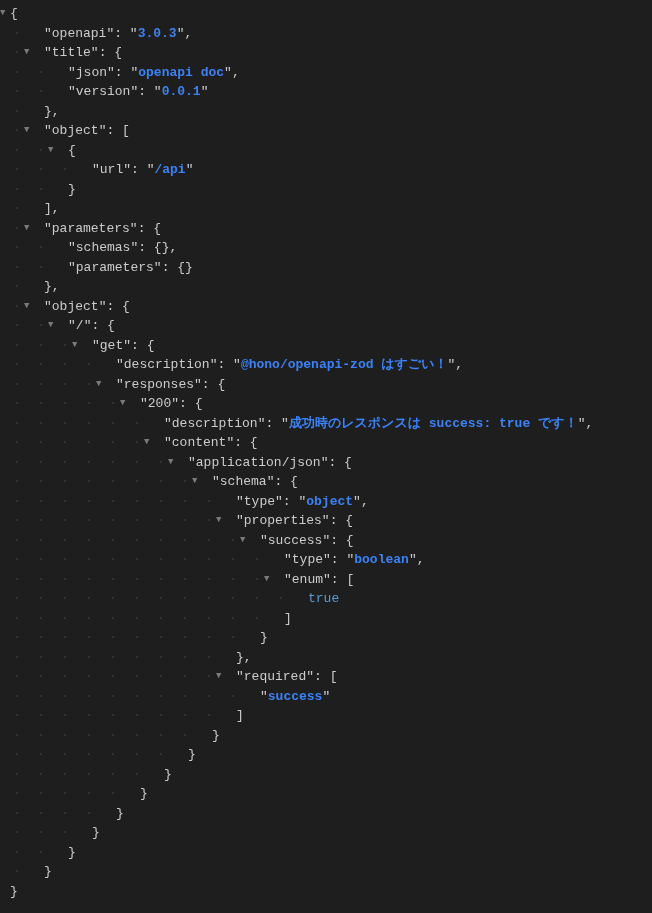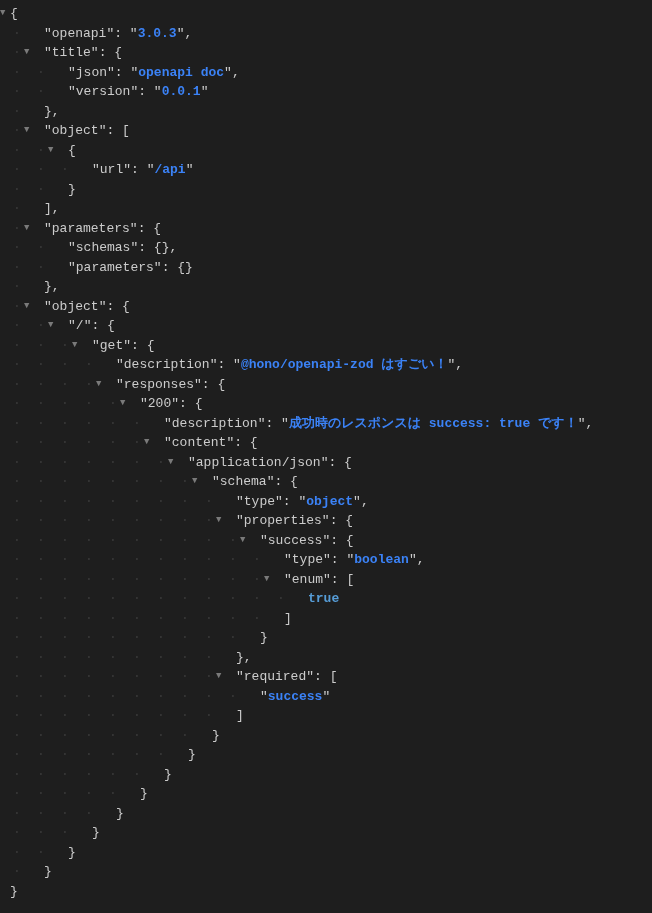--- a/index.html
+++ b/index.html
@@ -3,21 +3,21 @@
 <meta charset="utf-8">
 <style>
   html,body{margin:0;padding:0;background:#1e1e1e;color:#ccc;font-family:Consolas,'Courier New',monospace;font-size:13px;line-height:19.5px;}
   .editor{padding:4px 0 40px 0;width:652px;}
   .line{white-space:pre;display:flex;align-items:center;height:19.5px;}
   .ind{display:inline-block;width:14px;text-align:center;color:#3a3a3a;user-select:none;}
   .caret{display:inline-block;width:10px;color:#7a7a7a;font-size:9px;cursor:pointer;user-select:none;}
   .sp{display:inline-block;width:10px;}
   .p{color:#cccccc;} 
   .s{color:#3b82f6;font-weight:bold;} 
-  .b{color:#569cd6;font-weight:bold;} 
+  .b{color:#569cd6;font-weight:normal;} 
   .key{color:#ccc;}
 </style>
 </head>
 <body>
 
 <div class="editor">
 
 <div class="line"><span class="caret">▼</span><span class="p">{</span></div>
 
 <div class="line"><span class="sp"></span><span class="ind">·</span><span class="sp"></span><span class="sp"></span><span class="p">"</span><span class="key">openapi</span><span class="p">"</span><span class="p">: </span><span class="p">"</span><span class="s">3.0.3</span><span class="p">"</span><span class="p">,</span></div>

